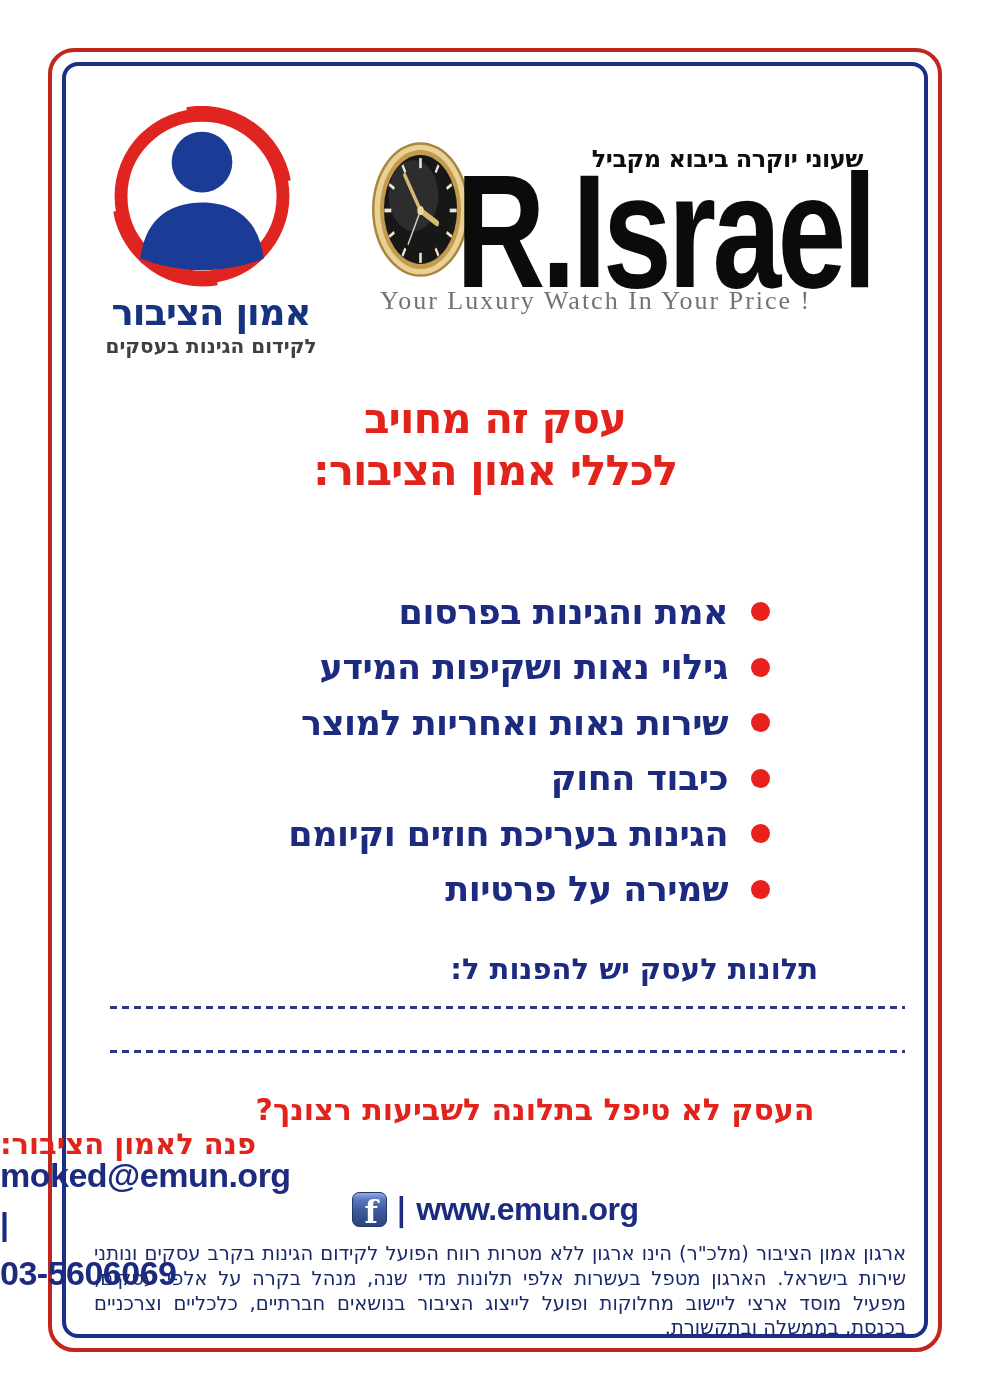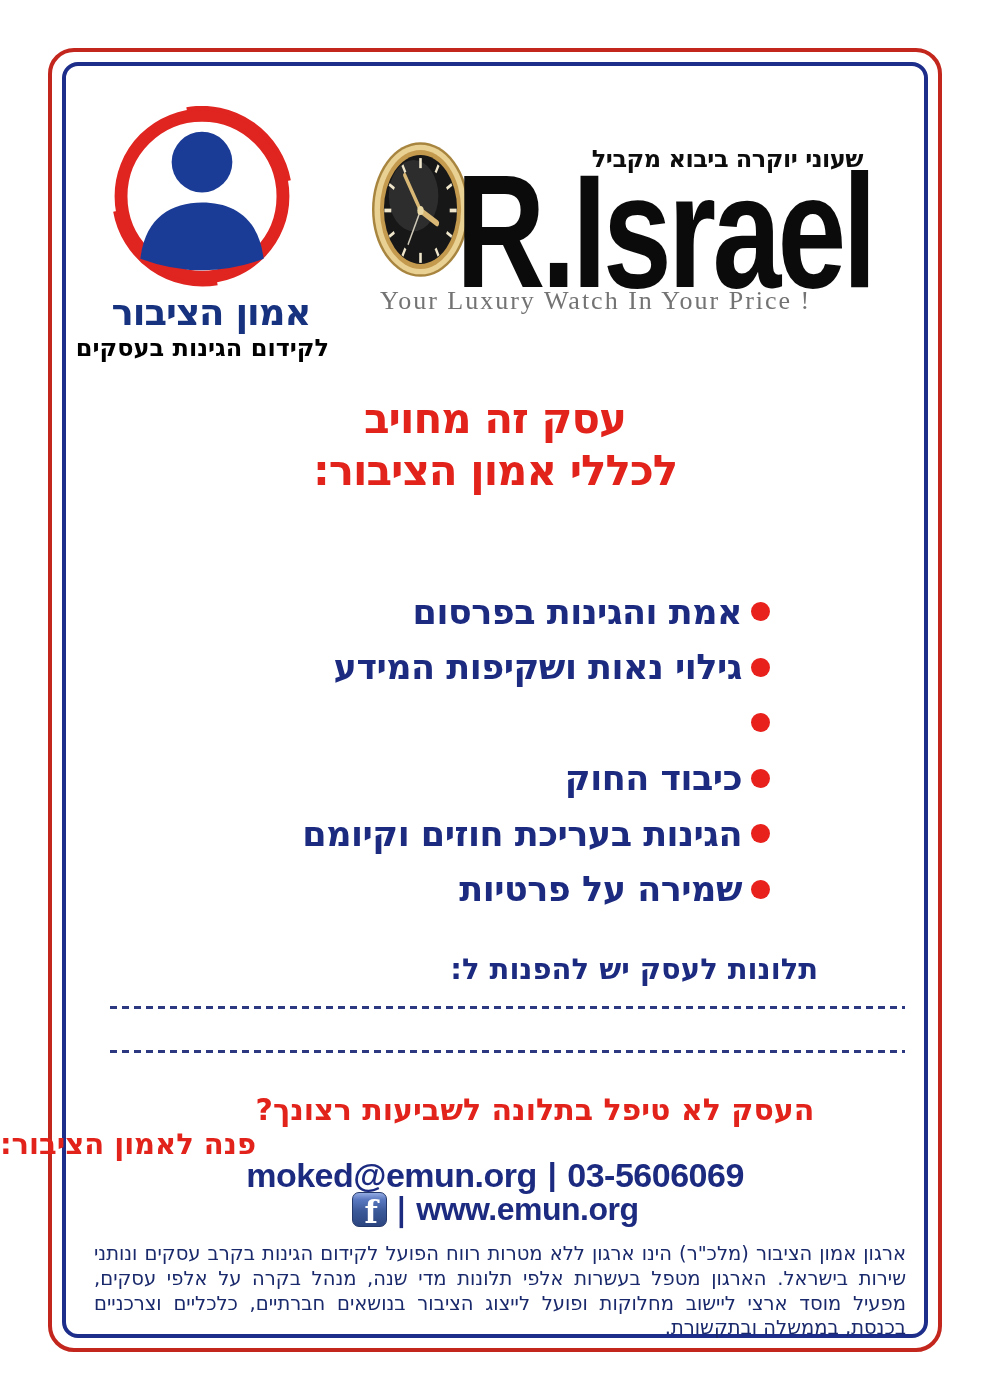--- a/index.html
+++ b/index.html
@@ -21,22 +21,22 @@
   }
 
   
   .org-logo-svg{left:110px;top:106px;width:184px;height:184px;}
   .org-title{
     left:93px;top:291px;width:236px;text-align:center;
     font-size:37px;font-weight:800;color:#17327f;letter-spacing:-1px;
     direction:rtl;white-space:nowrap;
   }
   .org-subtitle{
-    left:93px;top:334px;width:236px;text-align:right;
-    font-size:24px;font-weight:700;color:#000000;direction:rtl;white-space:nowrap;
+    left:93px;top:334px;width:236px;text-align:center;
+    font-size:20px;font-weight:700;color:#404040;direction:rtl;white-space:nowrap;
   }
 
   
   .clock-svg{left:371px;top:141px;width:99px;height:137px;}
   .brand-tagline{
     right:127px;top:145px;font-size:24px;font-weight:600;color:#0d0d0d;
     direction:rtl;white-space:nowrap;letter-spacing:-0.5px;
   }
   .brand-name{
     left:456px;top:150px;font-size:133px;line-height:1;font-weight:700;
@@ -53,21 +53,21 @@
   
   .headline{
     left:0;top:393px;width:990px;text-align:center;direction:rtl;
     font-size:42px;line-height:1.23;font-weight:800;color:#e2231b;
     letter-spacing:-1px;
   }
 
   
   .rules{top:584px;right:220px;direction:rtl;list-style:none;margin:0;padding:0;}
   .rules li{
-    display:flex;align-items:center;gap:9px;height:55.5px;
+    display:flex;align-items:center;gap:23px;height:55.5px;
     white-space:nowrap;
   }
   .rule-dot{
     width:19px;height:19px;border-radius:50%;background:#e8211d;flex:0 0 auto;
   }
   .rule-text{
     font-size:35px;font-weight:700;color:#1c2b80;letter-spacing:-0.5px;
   }
 
   
@@ -84,21 +84,21 @@
   .writein-2{top:1050px;}
 
   
   .q1{left:0;top:1092px;width:990px;text-align:center;direction:rtl;
       font-size:30px;font-weight:800;color:#e2231b;margin-left:40px;}
   .q2{left:0;top:1127px;width:990px;text-align:left;direction:rtl;
       font-size:29px;font-weight:800;color:#e2231b;}
   .contact-line1{
     left:0;top:1156px;width:990px;display:flex;justify-content:center;gap:11px;
     font-size:34px;font-weight:800;color:#1c2b80;
-    font-family:"Liberation Sans","DejaVu Sans",sans-serif;letter-spacing:-0.5px;
+    font-family:"Liberation Sans","DejaVu Sans",sans-serif;letter-spacing:-0.5px;flex-direction:column;
   }
   .contact-line2{
     left:0;top:1190px;width:990px;display:flex;justify-content:center;
     align-items:center;gap:9px;font-weight:800;color:#1c2b80;
   }
   .fb-icon{
     width:33px;height:33px;border-radius:7px;flex:0 0 auto;
     background:linear-gradient(180deg,#93abe2 0%,#5a78c0 20%,#3b5998 55%,#2c4580 100%);
     border:1px solid #24386b;display:flex;align-items:flex-end;justify-content:center;
     color:#fff;overflow:hidden;
@@ -173,20 +173,21 @@
   <li>
     <span class="rule-dot"></span>
     <span class="rule-text">אמת והגינות בפרסום</span>
   </li>
   <li>
     <span class="rule-dot"></span>
     <span class="rule-text">גילוי נאות ושקיפות המידע</span>
   </li>
   <li>
     <span class="rule-dot"></span>
+    <span class="rule-text">שירות נאות ואחריות למוצר</span>
   </li>
   <li>
     <span class="rule-dot"></span>
     <span class="rule-text">כיבוד החוק</span>
   </li>
   <li>
     <span class="rule-dot"></span>
     <span class="rule-text">הגינות בעריכת חוזים וקיומם</span>
   </li>
   <li>

